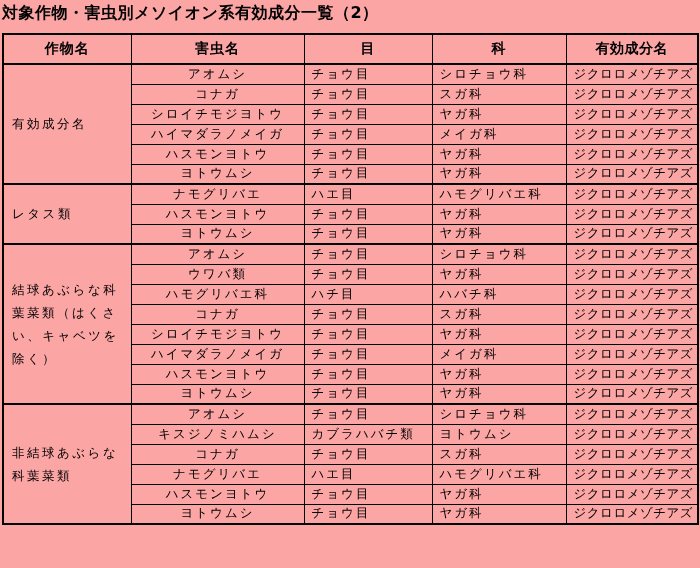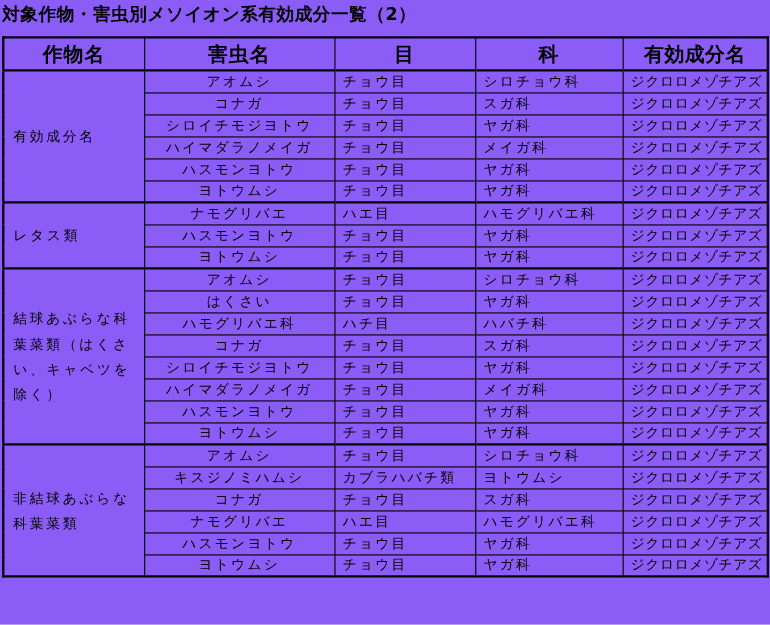--- a/index.html
+++ b/index.html
@@ -7,21 +7,21 @@
     padding: 0;
     background: #ffffff;
     color: #000000;
     font-family: "DejaVu Sans", "Liberation Sans", sans-serif;
   }
   .page {
     position: relative;
     width: 700px;
     height: 568px;
     box-sizing: border-box;
-    background: #8b5cf6;
+    background: #fca5a5;
     padding: 3px 2px 2px 2px;
     overflow: hidden;
   }
   .title {
     font-size: 16px;
     font-weight: bold;
     margin: 0 0 9px 0;
     letter-spacing: 0.5px;
     white-space: nowrap;
   }
@@ -32,21 +32,21 @@
     border: 2px solid #000000;
   }
   th, td {
     border: 1px solid #000000;
     box-sizing: border-box;
     padding: 0 7px;
     overflow: hidden;
   }
   thead th {
     height: 30px;
-    font-size: 18px;
+    font-size: 14px;
     font-weight: bold;
     text-align: center;
     vertical-align: middle;
     letter-spacing: 1px;
     border-bottom: 2px solid #000000;
   }
   td {
     height: 20px;
     font-size: 12.5px;
     text-align: left;
@@ -146,21 +146,21 @@
           <td class="col-ingredient">ジクロロメゾチアズ</td>
         </tr>
         <tr class="group-start">
           <td class="col-crop crop-cell" rowspan="8">結球あぶらな科葉菜類（はくさい、キャベツを除く）</td>
           <td class="col-pest">アオムシ</td>
           <td class="col-order">チョウ目</td>
           <td class="col-family">シロチョウ科</td>
           <td class="col-ingredient">ジクロロメゾチアズ</td>
         </tr>
         <tr>
-          <td class="col-pest">はくさい</td>
+          <td class="col-pest">ウワバ類</td>
           <td class="col-order">チョウ目</td>
           <td class="col-family">ヤガ科</td>
           <td class="col-ingredient">ジクロロメゾチアズ</td>
         </tr>
         <tr>
           <td class="col-pest">ハモグリバエ科</td>
           <td class="col-order">ハチ目</td>
           <td class="col-family">ハバチ科</td>
           <td class="col-ingredient">ジクロロメゾチアズ</td>
         </tr>

